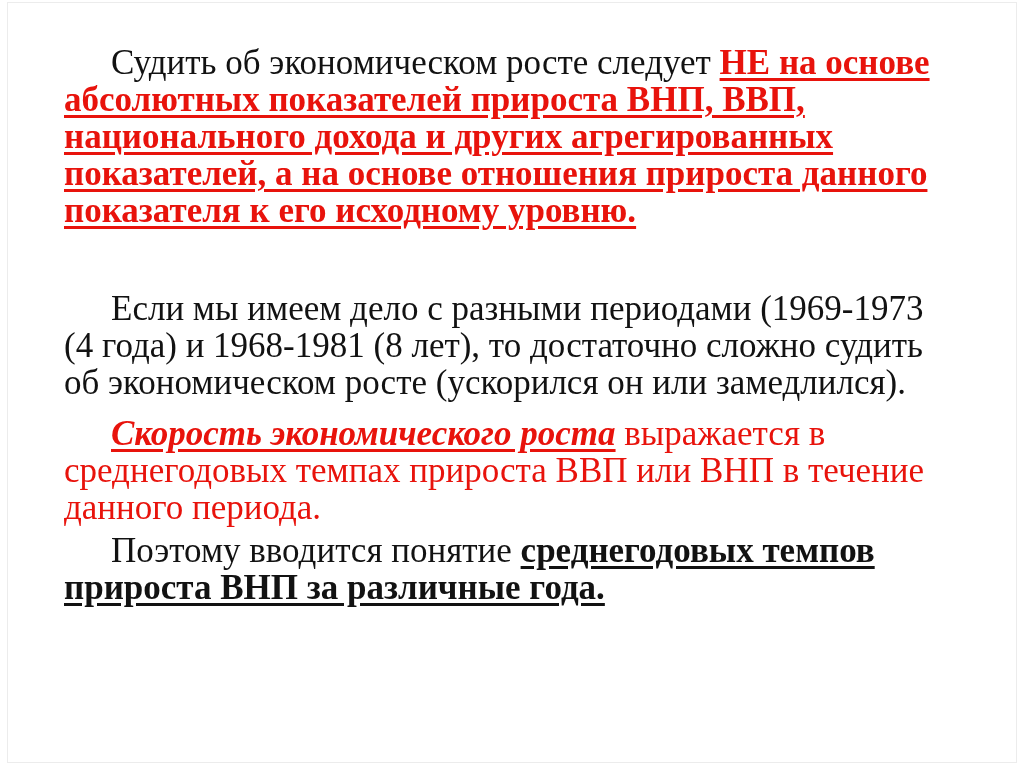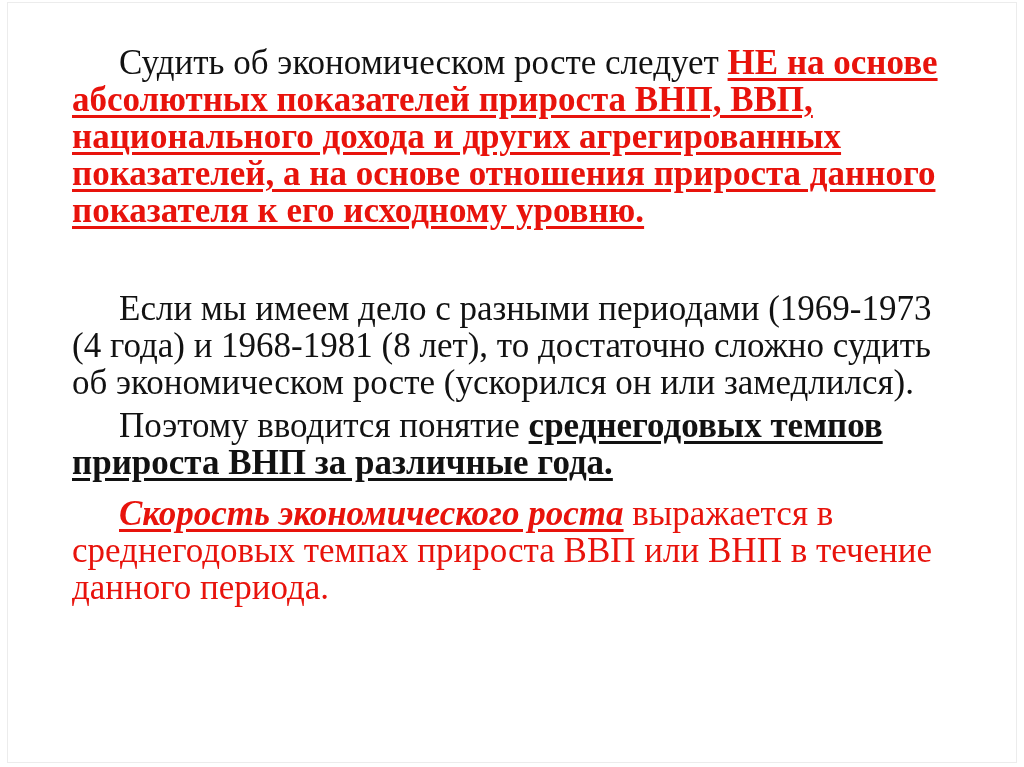--- a/index.html
+++ b/index.html
@@ -23,21 +23,21 @@
     position: absolute;
     left: 7px;
     top: 2px;
     right: 7px;
     bottom: 4px;
     border: 1px solid var(--frame, #ececec);
     pointer-events: none;
   }
   .content {
     position: absolute;
-    left: 72px;
+    left: 64px;
     top: 44px;
     width: 892px;
   }
   .p {
     margin: 0;
     font-size: 35px;
     line-height: 37px;
     text-indent: 47px;
     text-align: left;
     color: var(--black, #121212);
@@ -82,18 +82,18 @@
 
 <div class="slide">
   <div class="frame"></div>
 
   <div class="content">
 
     <p class="p p1"><span class="run-black">Судить об экономическом росте следует </span><span class="run-red-bold-u">НЕ на основе абсолютных показателей прироста ВНП, ВВП, национального дохода и других агрегированных показателей, а на основе отношения прироста данного показателя к его исходному уровню.</span></p>
 
     <p class="p p2"><span class="run-black">Если мы имеем дело с разными периодами (1969-1973 (4 года) и 1968-1981 (8 лет), то достаточно сложно судить об экономическом росте (ускорился он или замедлился).</span></p>
 
+    <p class="p p4"><span class="run-red-bold-italic-u">Скорость экономического роста</span><span class="run-red"> выражается в среднегодовых темпах прироста ВВП или ВНП в течение данного периода.</span></p>
+
     <p class="p p3"><span class="run-black">Поэтому вводится понятие </span><span class="run-black-bold-u">среднегодовых темпов прироста ВНП за различные года.</span></p>
-
-    <p class="p p4"><span class="run-red-bold-italic-u">Скорость экономического роста</span><span class="run-red"> выражается в среднегодовых темпах прироста ВВП или ВНП в течение данного периода.</span></p>
 
   </div>
 </div>
 
 </body></html>

